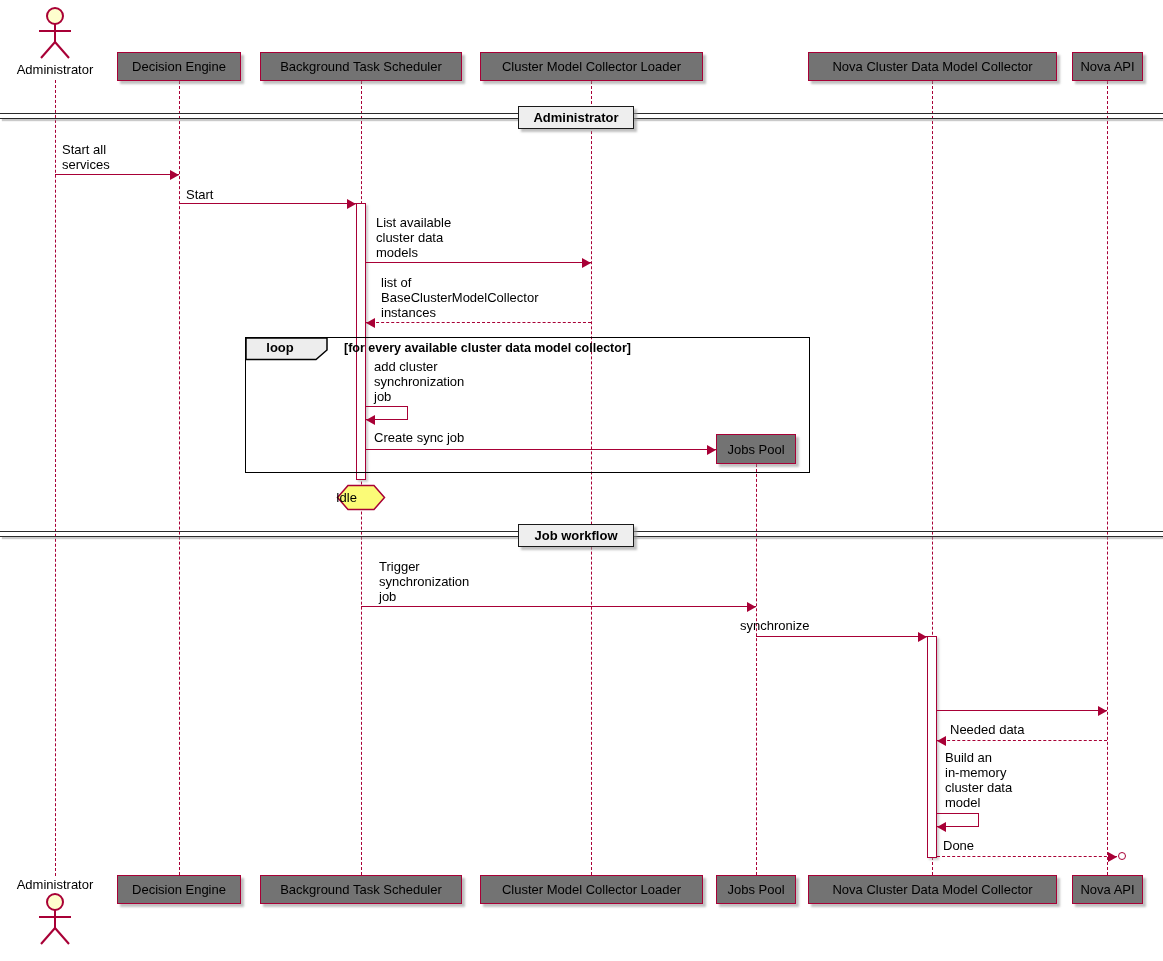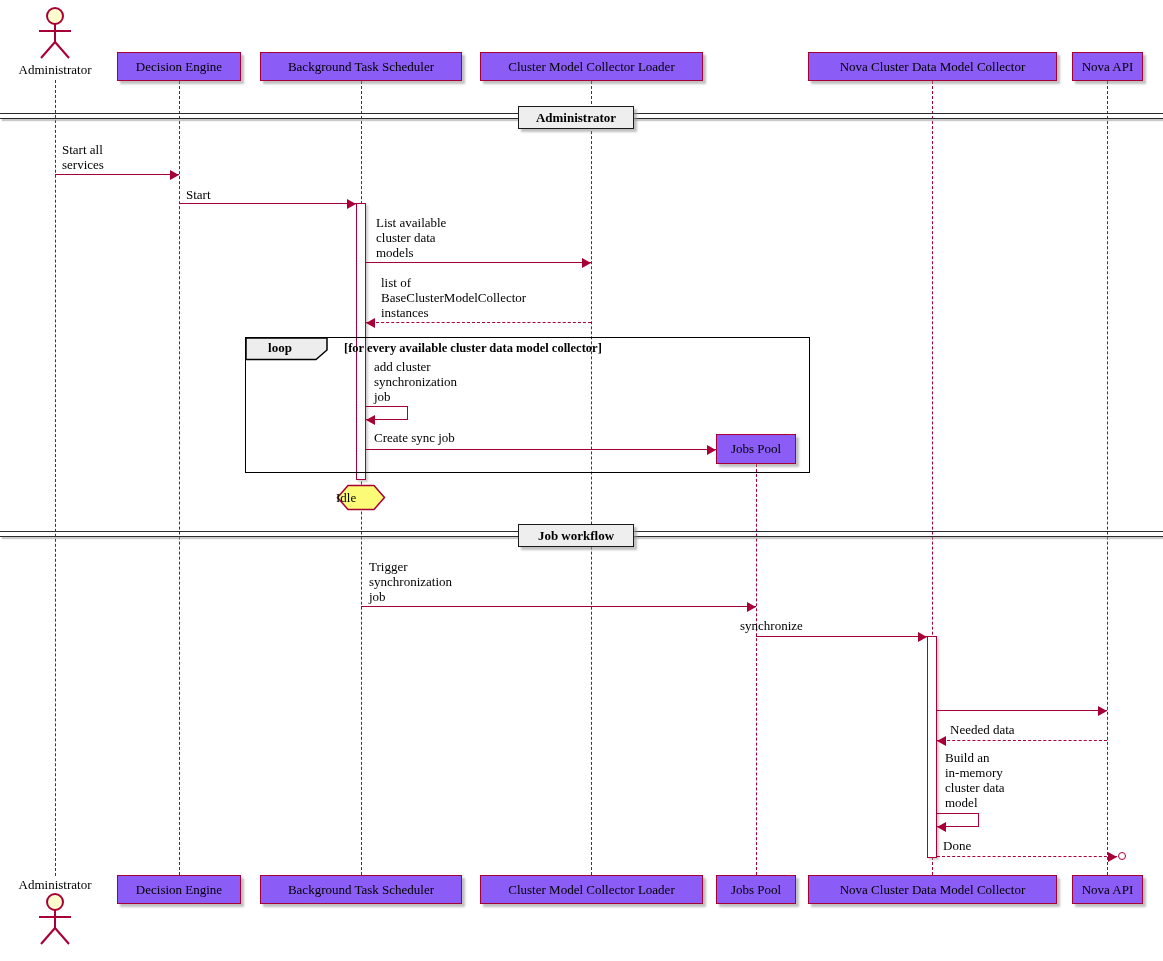--- a/index.html
+++ b/index.html
@@ -1,23 +1,23 @@
 <!DOCTYPE html>
 <html><head>
 <meta charset="utf-8">
 <style>
   html,body { margin:0; padding:0; background:#ffffff; }
   .canvas {
     position:relative; width:1163px; height:961px; background:#ffffff;
-    font-family:Liberation Serif, serif; color:#000;
+    font-family:Liberation Sans, sans-serif; color:#000;
     overflow:hidden;
   }
   .life { position:absolute; width:0; border-left:1px dashed #A80036; z-index:1; }
   .pbox {
-    position:absolute; height:29px; background:#8b5cf6; border:1.5px solid #A80036;
+    position:absolute; height:29px; background:#737373; border:1.5px solid #A80036;
     box-sizing:border-box; display:flex; align-items:center; justify-content:center;
     font-size:13px; box-shadow:3px 3px 2px rgba(140,140,140,0.55); z-index:6;
     white-space:nowrap;
   }
   .act {
     position:absolute; width:10px; background:#ffffff; border:1px solid #A80036;
     box-sizing:border-box; box-shadow:2px 2px 2px rgba(160,160,160,0.5); z-index:3;
   }
   .msg { position:absolute; height:0; border-top:1px solid #A80036; z-index:4; }
   .msg.dashed { border-top-style:dashed; }
@@ -145,21 +145,21 @@
       <polygon points="12,1.5 38,1.5 48.5,13.5 38,25.5 12,25.5 1.5,13.5" fill="#FBFB77" stroke="#A80036" stroke-width="1.5"></polygon>
     </svg>
   </div>
   <div class="hextxt" style="left:336px;top:490px;width:50px">Idle</div>
 
   <div class="dlines" style="top:531px"></div>
   <div class="divlbl" style="left:518px;top:524px;width:116px;height:23px">
     <span>Job workflow</span>
   </div>
 
-  <div class="lbl" style="left:369px;top:559px">Trigger
+  <div class="lbl" style="left:379px;top:559px">Trigger
 synchronization
 job</div>
   <div class="msg to-r" style="left:361px;top:606px;width:395px"></div>
 
   <div class="lbl" style="left:740px;top:618px">synchronize</div>
   <div class="msg to-r" style="left:756px;top:636px;width:171px"></div>
 
   <div class="act" style="left:927px;top:636px;height:222px"></div>
 
   <div class="msg to-r" style="left:937px;top:710px;width:170px"></div>

